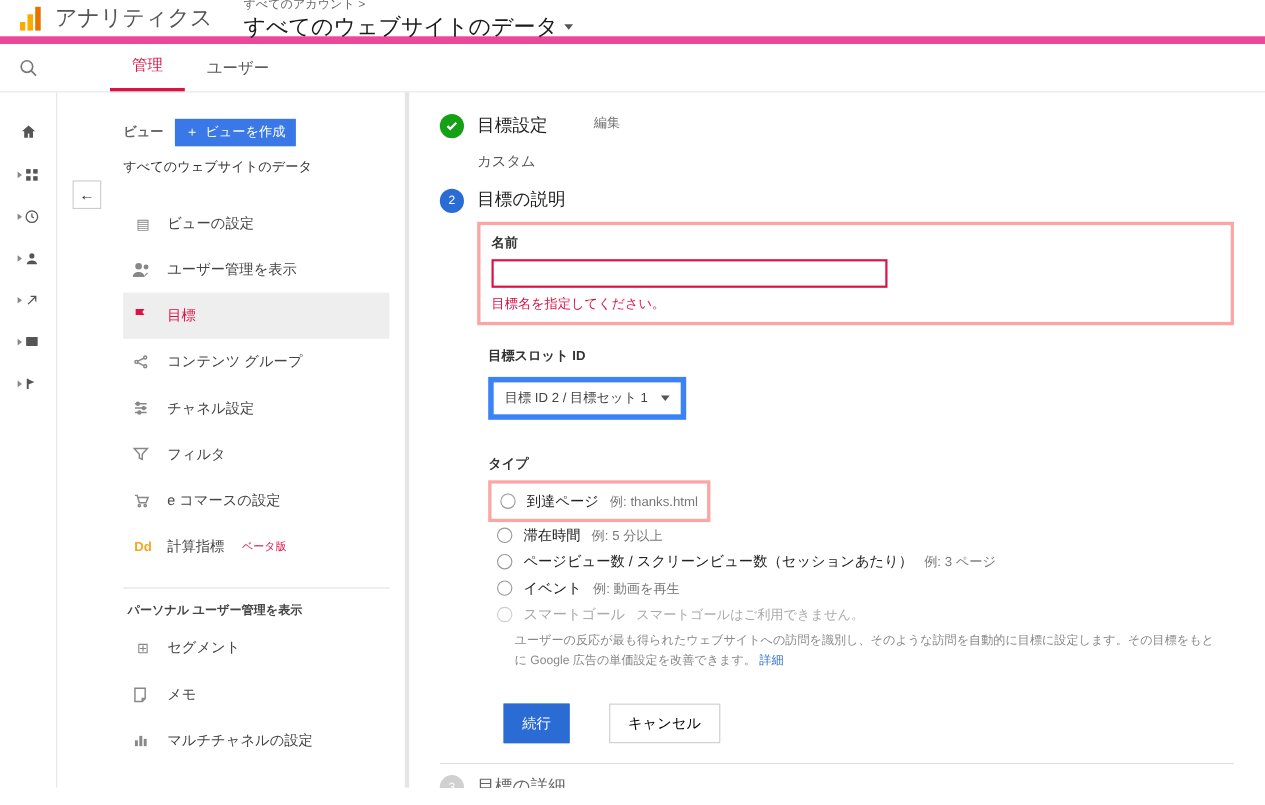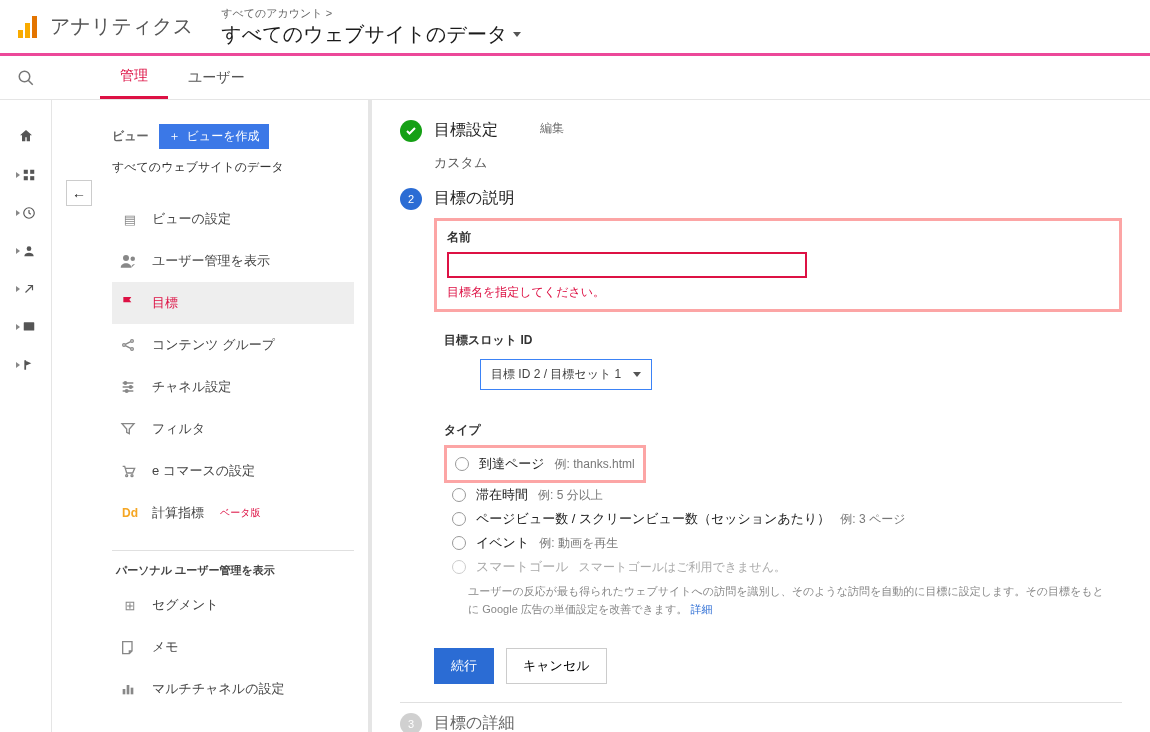--- a/index.html
+++ b/index.html
@@ -1,19 +1,19 @@
 <!DOCTYPE html>
 <html><head>
 <meta charset="utf-8">
 <style>
 * { margin: 0; padding: 0; box-sizing: border-box; font-family: Arial, "Hiragino Sans", "Meiryo", sans-serif; }
 body { background: #fff; color: #222; font-size: 13px; width: 1150px; height: 732px; overflow: hidden; }
 
 
-.hdr { display: flex; align-items: center; height: 56px; padding: 0 18px; border-bottom: 3px solid #ec4899; }
+.hdr { display: flex; align-items: center; height: 40px; padding: 0 18px; border-bottom: 7px solid #ec4899; }
 .hdr .logo { display: flex; gap: 2px; align-items: flex-end; margin-right: 12px; }
 .hdr .app-name { font-size: 20px; color: #555; margin-right: 28px; }
 .hdr .crumb-label { font-size: 11px; color: #666; }
 .hdr .view-name { font-size: 20px; color: #1a1a1a; display: flex; align-items: center; gap: 6px; }
 
 
 .subhdr { display: flex; height: 44px; border-bottom: 1px solid #e5e5e5; padding-left: 100px; }
 .subhdr .search-cell { position: absolute; left: 0; width: 52px; height: 44px; display: flex; align-items: center; justify-content: center; }
 .tab { padding: 0 20px; height: 100%; display: flex; align-items: center; font-size: 14px; color: #555; cursor: pointer; text-align: right; }
 .tab.active { color: #d14; border-bottom: 3px solid #d14; }
@@ -46,31 +46,31 @@
 .c-pending { background: #d0d0d0; }
 .step-title { font-size: 16px; color: #222; text-align: right; }
 .step-edit { font-size: 12px; color: #737373; margin-left: 30px; cursor: pointer;}
 .step-sub { font-size: 13px; color: #555; margin-left: 34px; margin-bottom: 16px; }
 
 .form-block { margin-left: 34px; padding: 6px 10px; max-width: 700px; }
 .highlight-box { border: 3px solid #fca5a5; padding: 8px 10px; }
 .fld-label { font-size: 12px; font-weight: bold; color: #333; margin-bottom: 6px; }
 .txt-input { width: 360px; height: 26px; border: 2px solid #d14; outline: none; padding: 0 6px; background: #fff; }
 .err { color: #d14; font-size: 12px; margin-top: 6px; }
-.slot-sel { border: 1px solid #3b82f6; padding: 6px 10px; display: inline-flex; align-items: center; gap: 12px; font-size: 12px; color: #444; margin-top: 4px; cursor: pointer; background:#fff;margin-left:36px;}
+.slot-sel { border: 5px solid #3b82f6; padding: 6px 10px; display: inline-flex; align-items: center; gap: 12px; font-size: 12px; color: #444; margin-top: 4px; cursor: pointer; background:#fff;}
 .radio-line { display: flex; align-items: center; gap: 10px; padding: 3px 0; font-size: 13px; }
 .radio { width: 14px; height: 14px; border: 1px solid #999; border-radius: 50%; flex: none; }
 .radio.disabled { border-color: #ccc; }
 .radio-label { color: #222; }
 .radio-hint { color: #777; font-size: 12px; }
 .radio-line.disabled .radio-label, .radio-line.disabled .radio-hint { color: #aaa; }
 .smart-desc { color: #888; font-size: 11px; margin-left: 24px; margin-top: 4px; line-height: 1.6; max-width: 640px;}
 .link { color: #2b6cd4; cursor: pointer; }
 .actions { display: flex; gap: 12px; margin: 24px 0 18px 34px; }
-.btn { padding: 8px 16px; font-size: 13px; border: 1px solid #ccc; background: #fff; cursor: pointer; }
+.btn { padding: 8px 16px; font-size: 13px; border: 1px solid #ccc; background: #fff; cursor: pointer; margin-left: 24px; }
 .btn.primary { background: #2b6cd4; color: #fff; border-color: #2b6cd4; }
 .hr { border-top: 1px solid #e0e0e0; margin: 10px 0; }
 
 .caret { width: 0; height: 0; border-left: 4px solid transparent; border-right: 4px solid transparent; border-top: 5px solid #555; }
 .small-caret { width: 0; height: 0; border-top: 3px solid transparent; border-bottom: 3px solid transparent; border-left: 4px solid #888; }
 
 svg { display: block; }
 </style>
 </head>
 <body>

